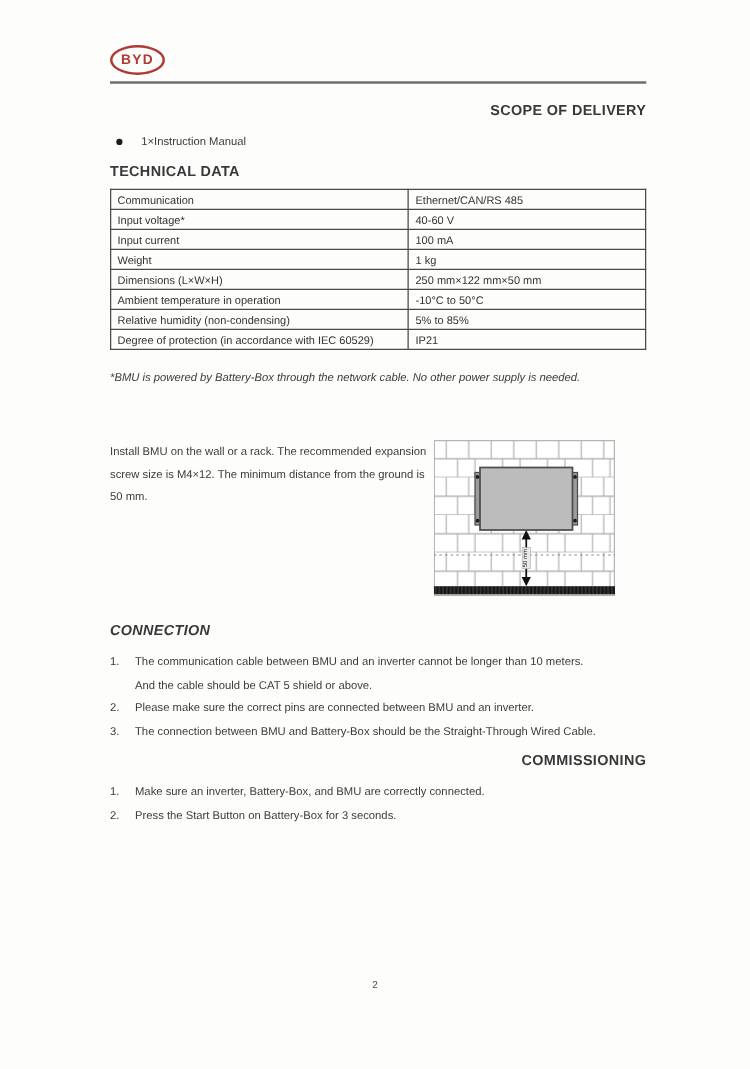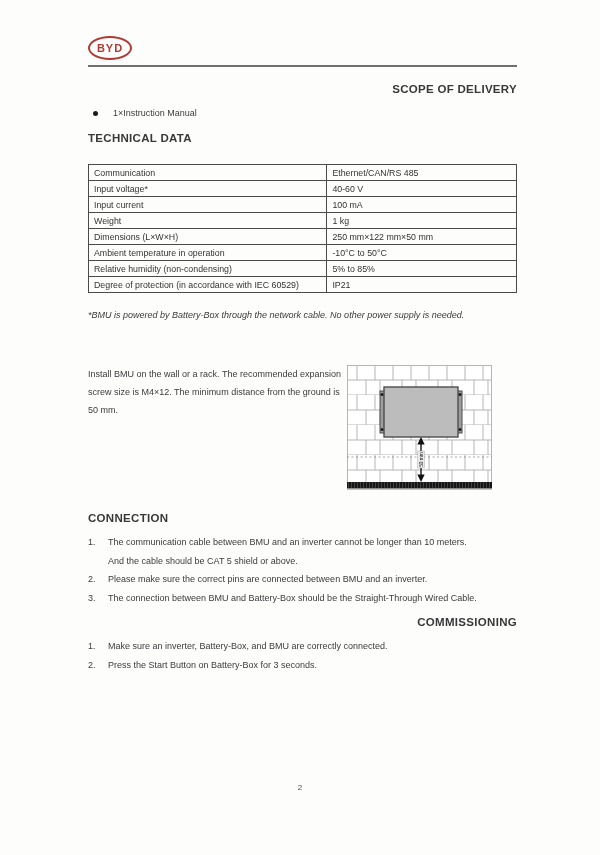--- a/index.html
+++ b/index.html
@@ -23,31 +23,31 @@
     color: #b03a33; font-weight: bold; font-size: 11px; letter-spacing: 1px;
   }
   .rule { border-top: 2px solid #6f6f6f; margin-top: 5px; }
 
   h2.sec-title {
     font-size: 11.5px; font-weight: bold; color: #383838;
     letter-spacing: 0.3px;
   }
   .t-scope { margin-top: 16px; text-align: right; }
   .t-technical { margin-top: 10px; }
-  .t-connection { margin-top: 14px; }
+  .t-connection { margin-top: 14px; font-style: italic; }
   .t-commissioning { margin-top: 9px; text-align: right; }
 
   
   .bullets { margin-top: 9px; }
   .bullet-item { display: flex; align-items: center; height: 18px; font-size: 9px; color: #3b3b3b; }
   .dot { width: 5px; height: 5px; border-radius: 50%; background: #1c1c1c; margin: 0 15px 0 5px; flex: 0 0 auto; }
 
   
   table.spec {
-    margin-top: 20px; width: 100%;
+    margin-top: 7px; width: 100%;
     border-collapse: collapse;
     font-size: 8.8px; color: #333;
   }
   table.spec td {
     border: 1px solid #4a4a4a;
     padding: 2px 5px; height: 16px; vertical-align: middle;
     background: #fdfdfc;
   }
   td.spec-label { width: 55.7%; }
 

